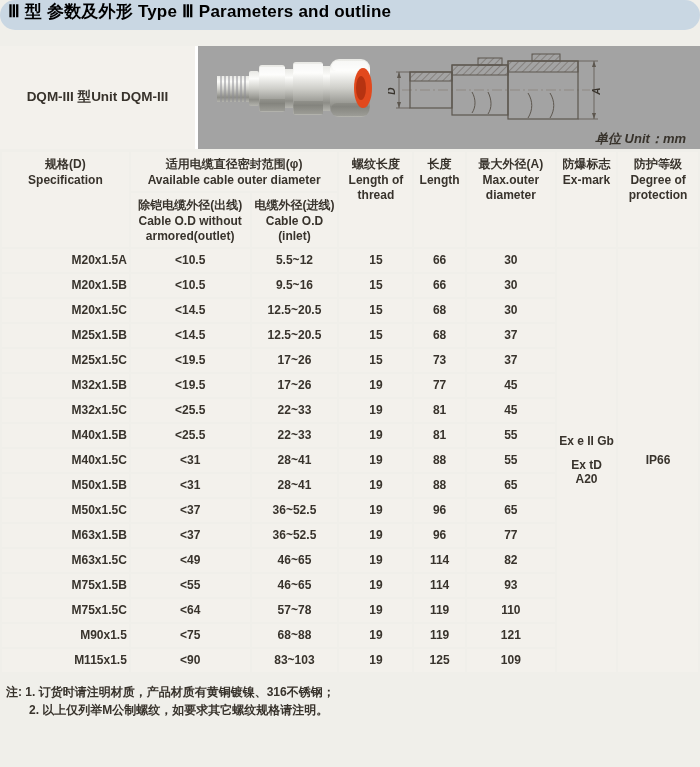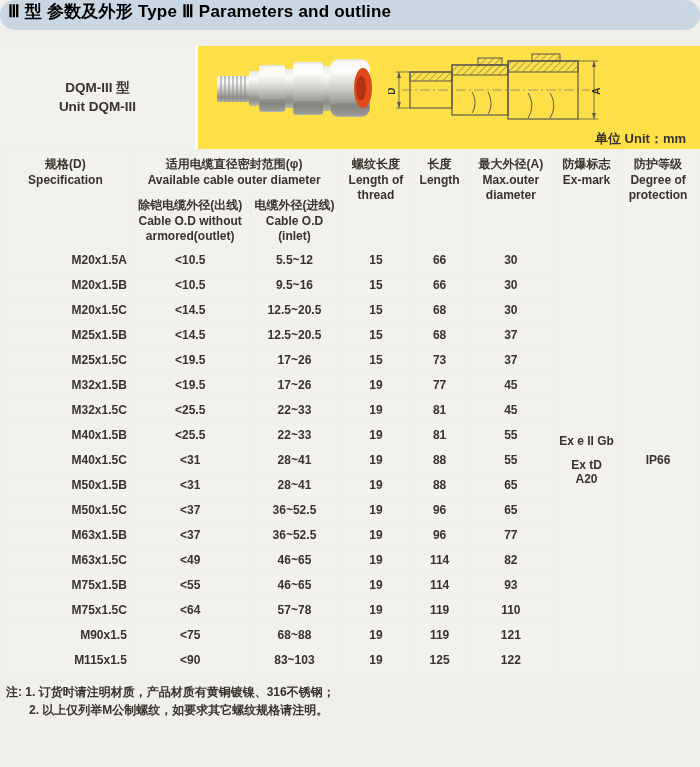--- a/index.html
+++ b/index.html
@@ -19,24 +19,24 @@
     font-size:17px;font-weight:bold;color:#000000;
     letter-spacing:.2px;
     border-radius:15px;
   }
   .intro{padding:8px 8px 5px 6px;}
   .intro-zh{font-size:12.5px;font-weight:bold;margin-bottom:4px;}
   .intro-en{font-size:12px;font-weight:bold;}
   .product-row{display:flex;height:103px;margin-top:3px;}
   .model-cell{
     width:195px;background:#f3f1ec;border-right:3px solid #ffffff;
-    display:flex;flex-direction:column;align-items:center;justify-content:center;
+    display:flex;flex-direction:row;align-items:center;justify-content:center;
     font-weight:bold;font-size:13.5px;line-height:1.4;
   }
-  .visual-cell{flex:1;background:#fde047;position:relative;}
+  .visual-cell{flex:1;background:#a3a3a3;position:relative;font-style:italic;}
   .photo-svg{position:absolute;left:16px;top:3px;}
   .drawing-svg{position:absolute;left:190px;top:4px;}
   .unit-label{position:absolute;right:14px;bottom:1px;font-weight:bold;font-size:13px;}
   table{
     width:100%;border-collapse:separate;border-spacing:2px;
     margin-top:1px;table-layout:fixed;background:transparent;
   }
   th,td{background:#f3f1ec;}
   th{
     font-size:12px;font-weight:bold;vertical-align:top;
@@ -322,21 +322,21 @@
         <td>19</td>
         <td>119</td>
         <td>121</td>
       </tr>
       <tr>
         <td class="spec">M115x1.5</td>
         <td>&lt;90</td>
         <td>83~103</td>
         <td>19</td>
         <td>125</td>
-        <td>122</td>
+        <td>109</td>
       </tr>
     </tbody>
 </table>
 
 <div class="notes">
     <div class="note-line" style="padding-left: 0px;">注: 1. 订货时请注明材质，产品材质有黄铜镀镍、316不锈钢；</div>
     <div class="note-line" style="padding-left: 23px;">2. 以上仅列举M公制螺纹，如要求其它螺纹规格请注明。</div>
   </div>
 
 </body></html>

